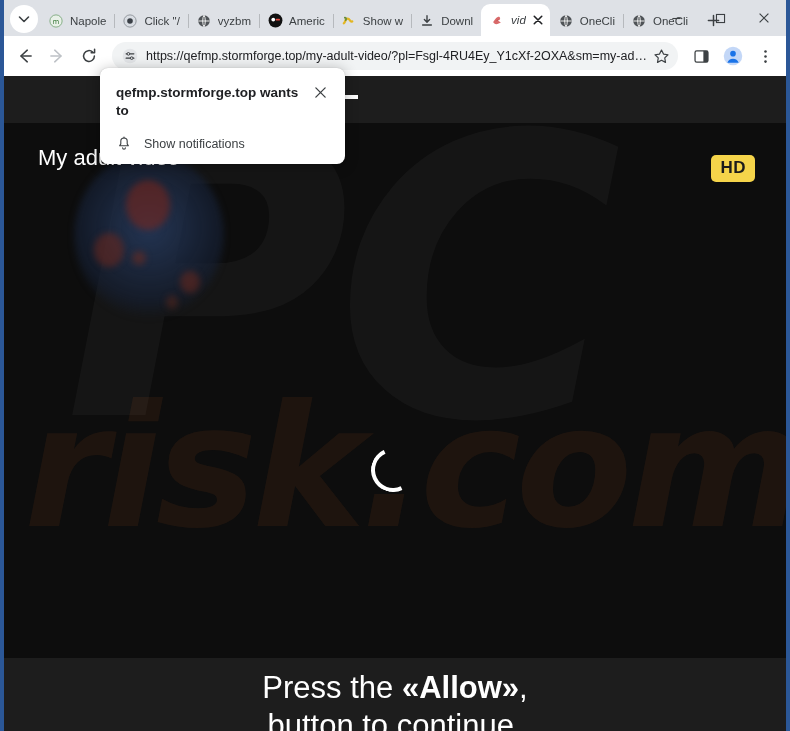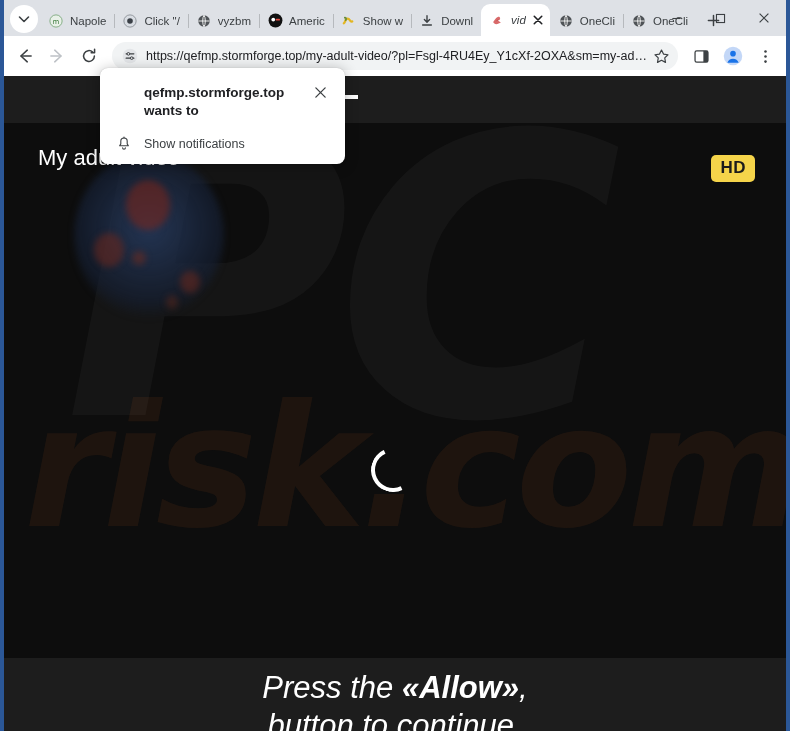--- a/index.html
+++ b/index.html
@@ -312,21 +312,20 @@
   }
 
   
   .message {
     position: relative;
     height: 73px;
     background: #1d1d1d;
     color: #ffffff;
     text-align: center;
     padding-top: 11px;
-    font-style: italic;
   }
   .message .line {
     font-size: 31px;
     line-height: 38px;
     font-family: "Liberation Sans", sans-serif;
     font-weight: 400;
   }
   .message .line b { font-weight: 700; }
 
   
@@ -337,21 +336,20 @@
     background: #ffffff;
     border-radius: 8px;
     box-shadow: 0 2px 14px rgba(0,0,0,0.30), 0 0 1px rgba(0,0,0,0.25);
     padding: 16px 16px 12px 16px;
     z-index: 60;
   }
   .perm-head {
     display: flex;
     align-items: flex-start;
     justify-content: flex-end;
-    margin-left: 28px;
   }
   .perm-title {
     font-size: 13.5px;
     font-weight: 700;
     color: #202124;
     line-height: 18px;
     padding-right: 8px;
   }
   .perm-close {
     width: 18px; height: 18px;

